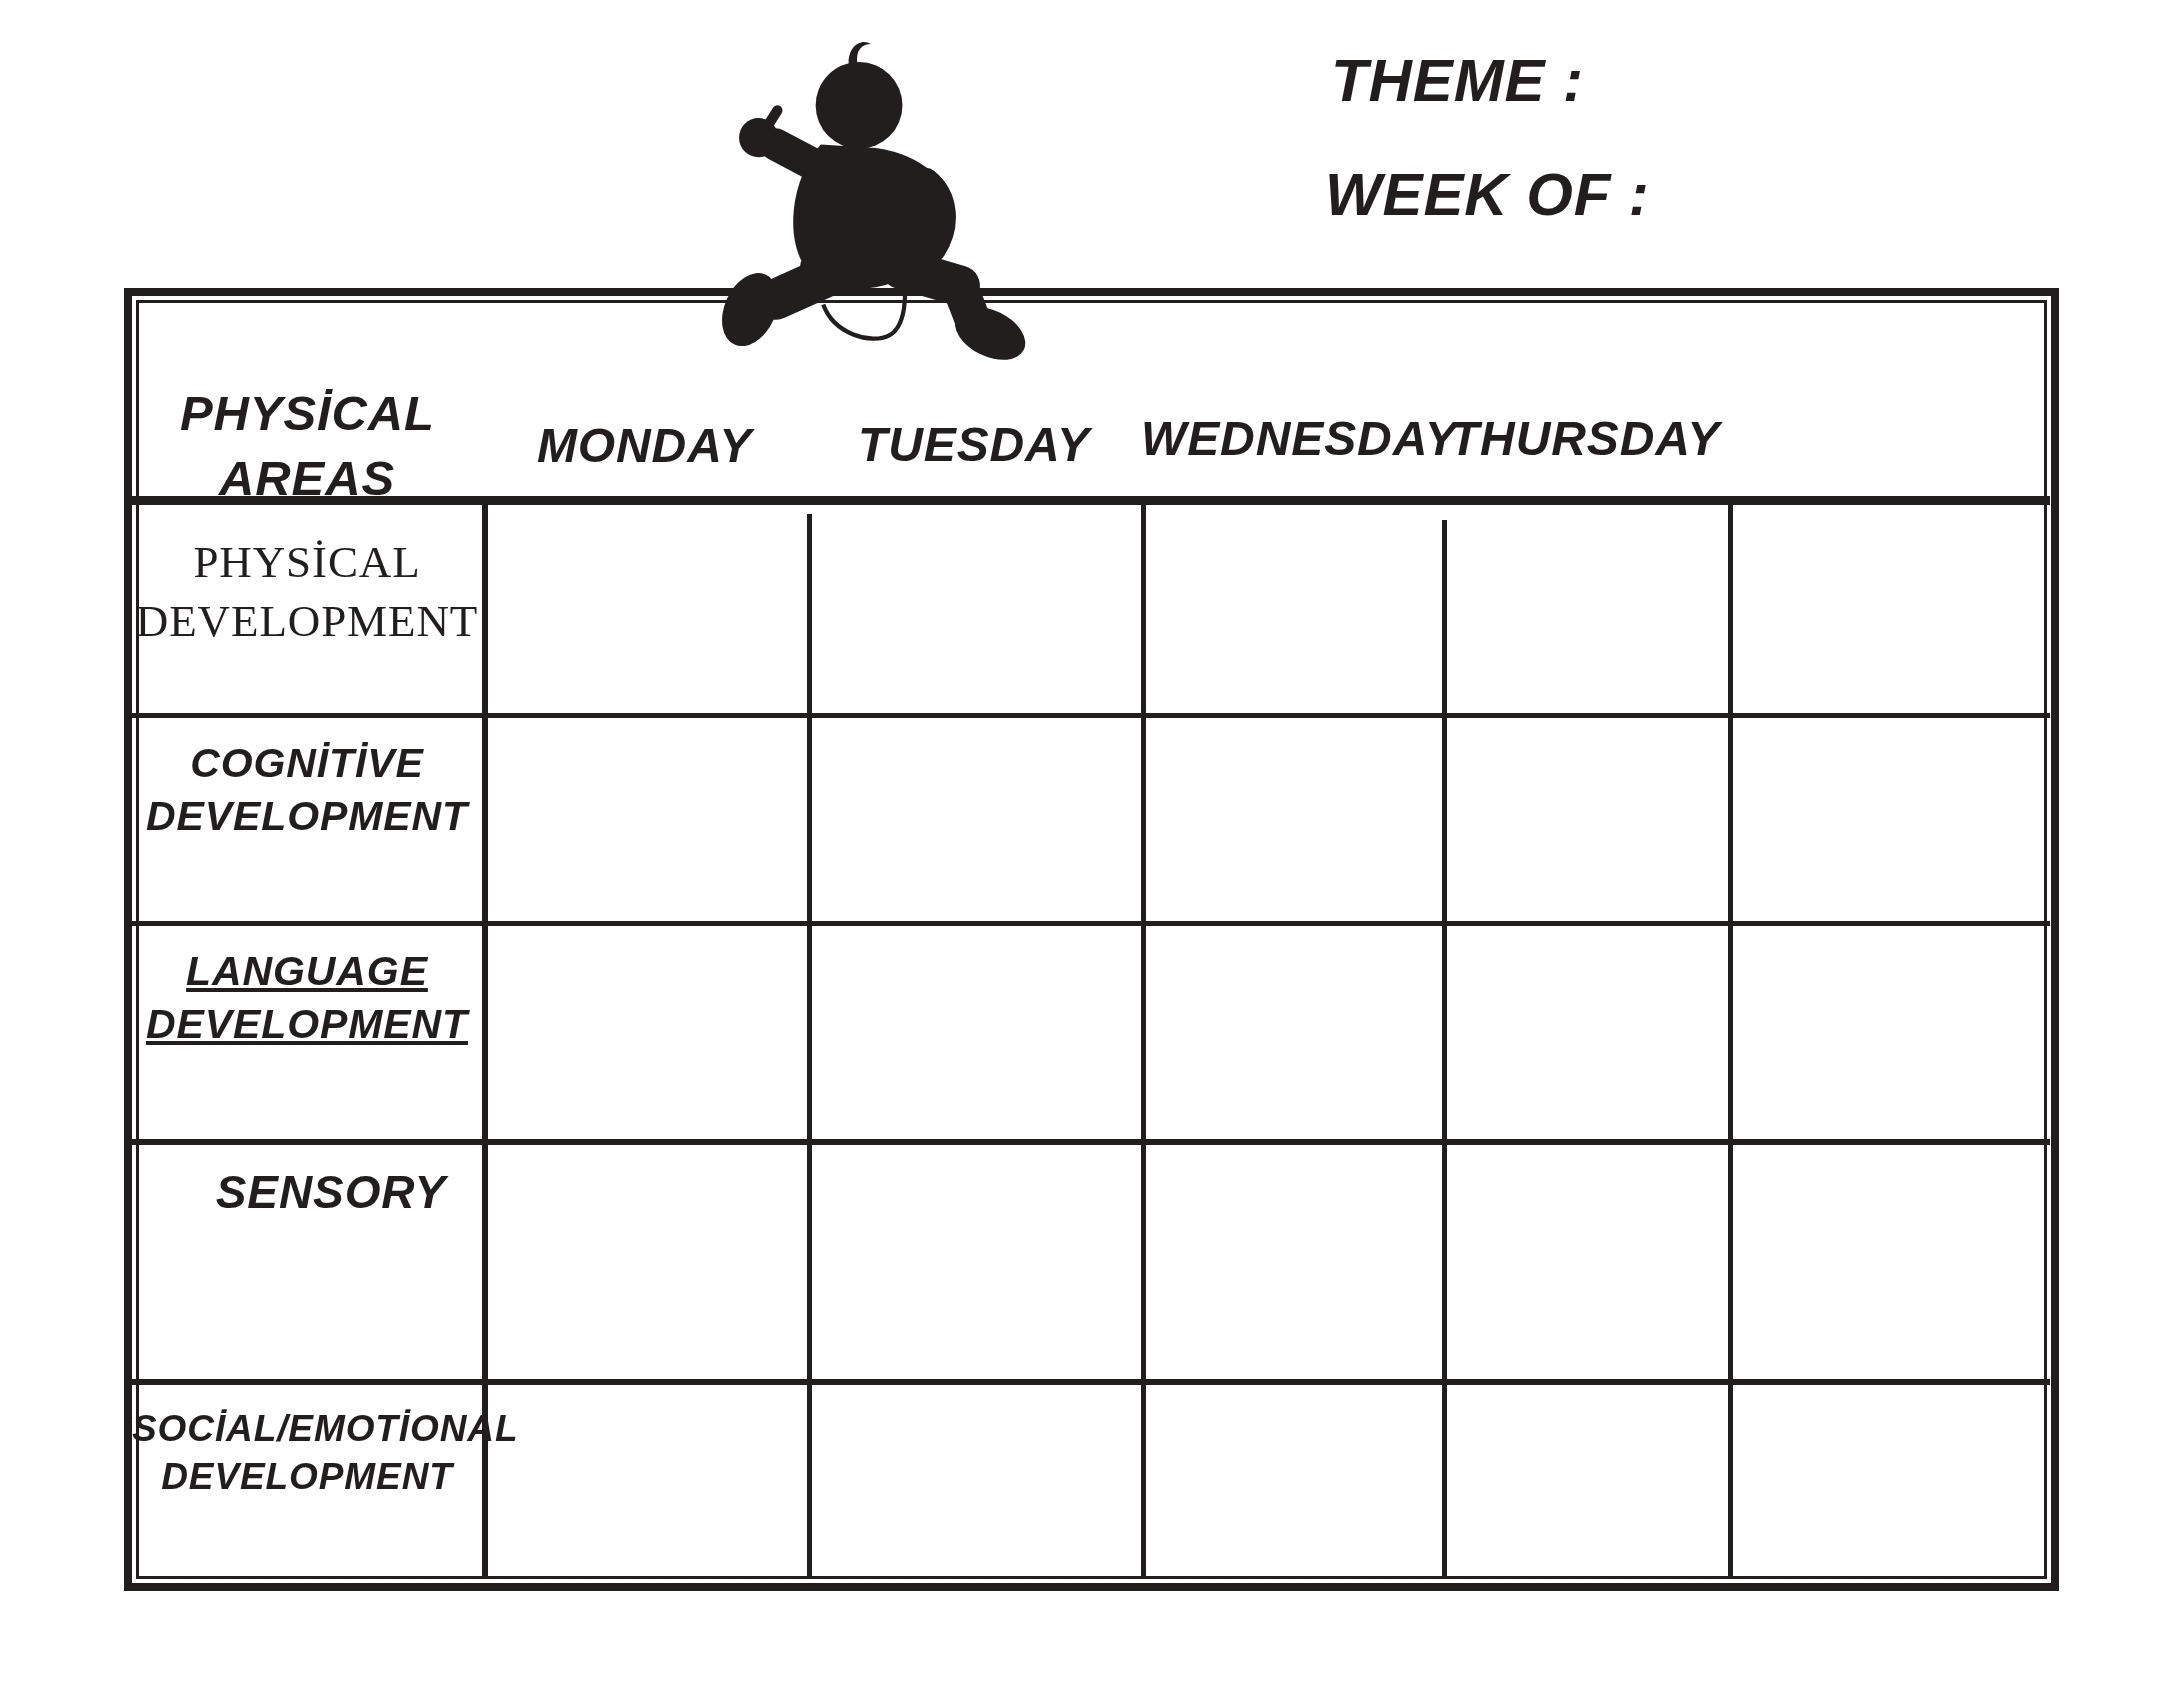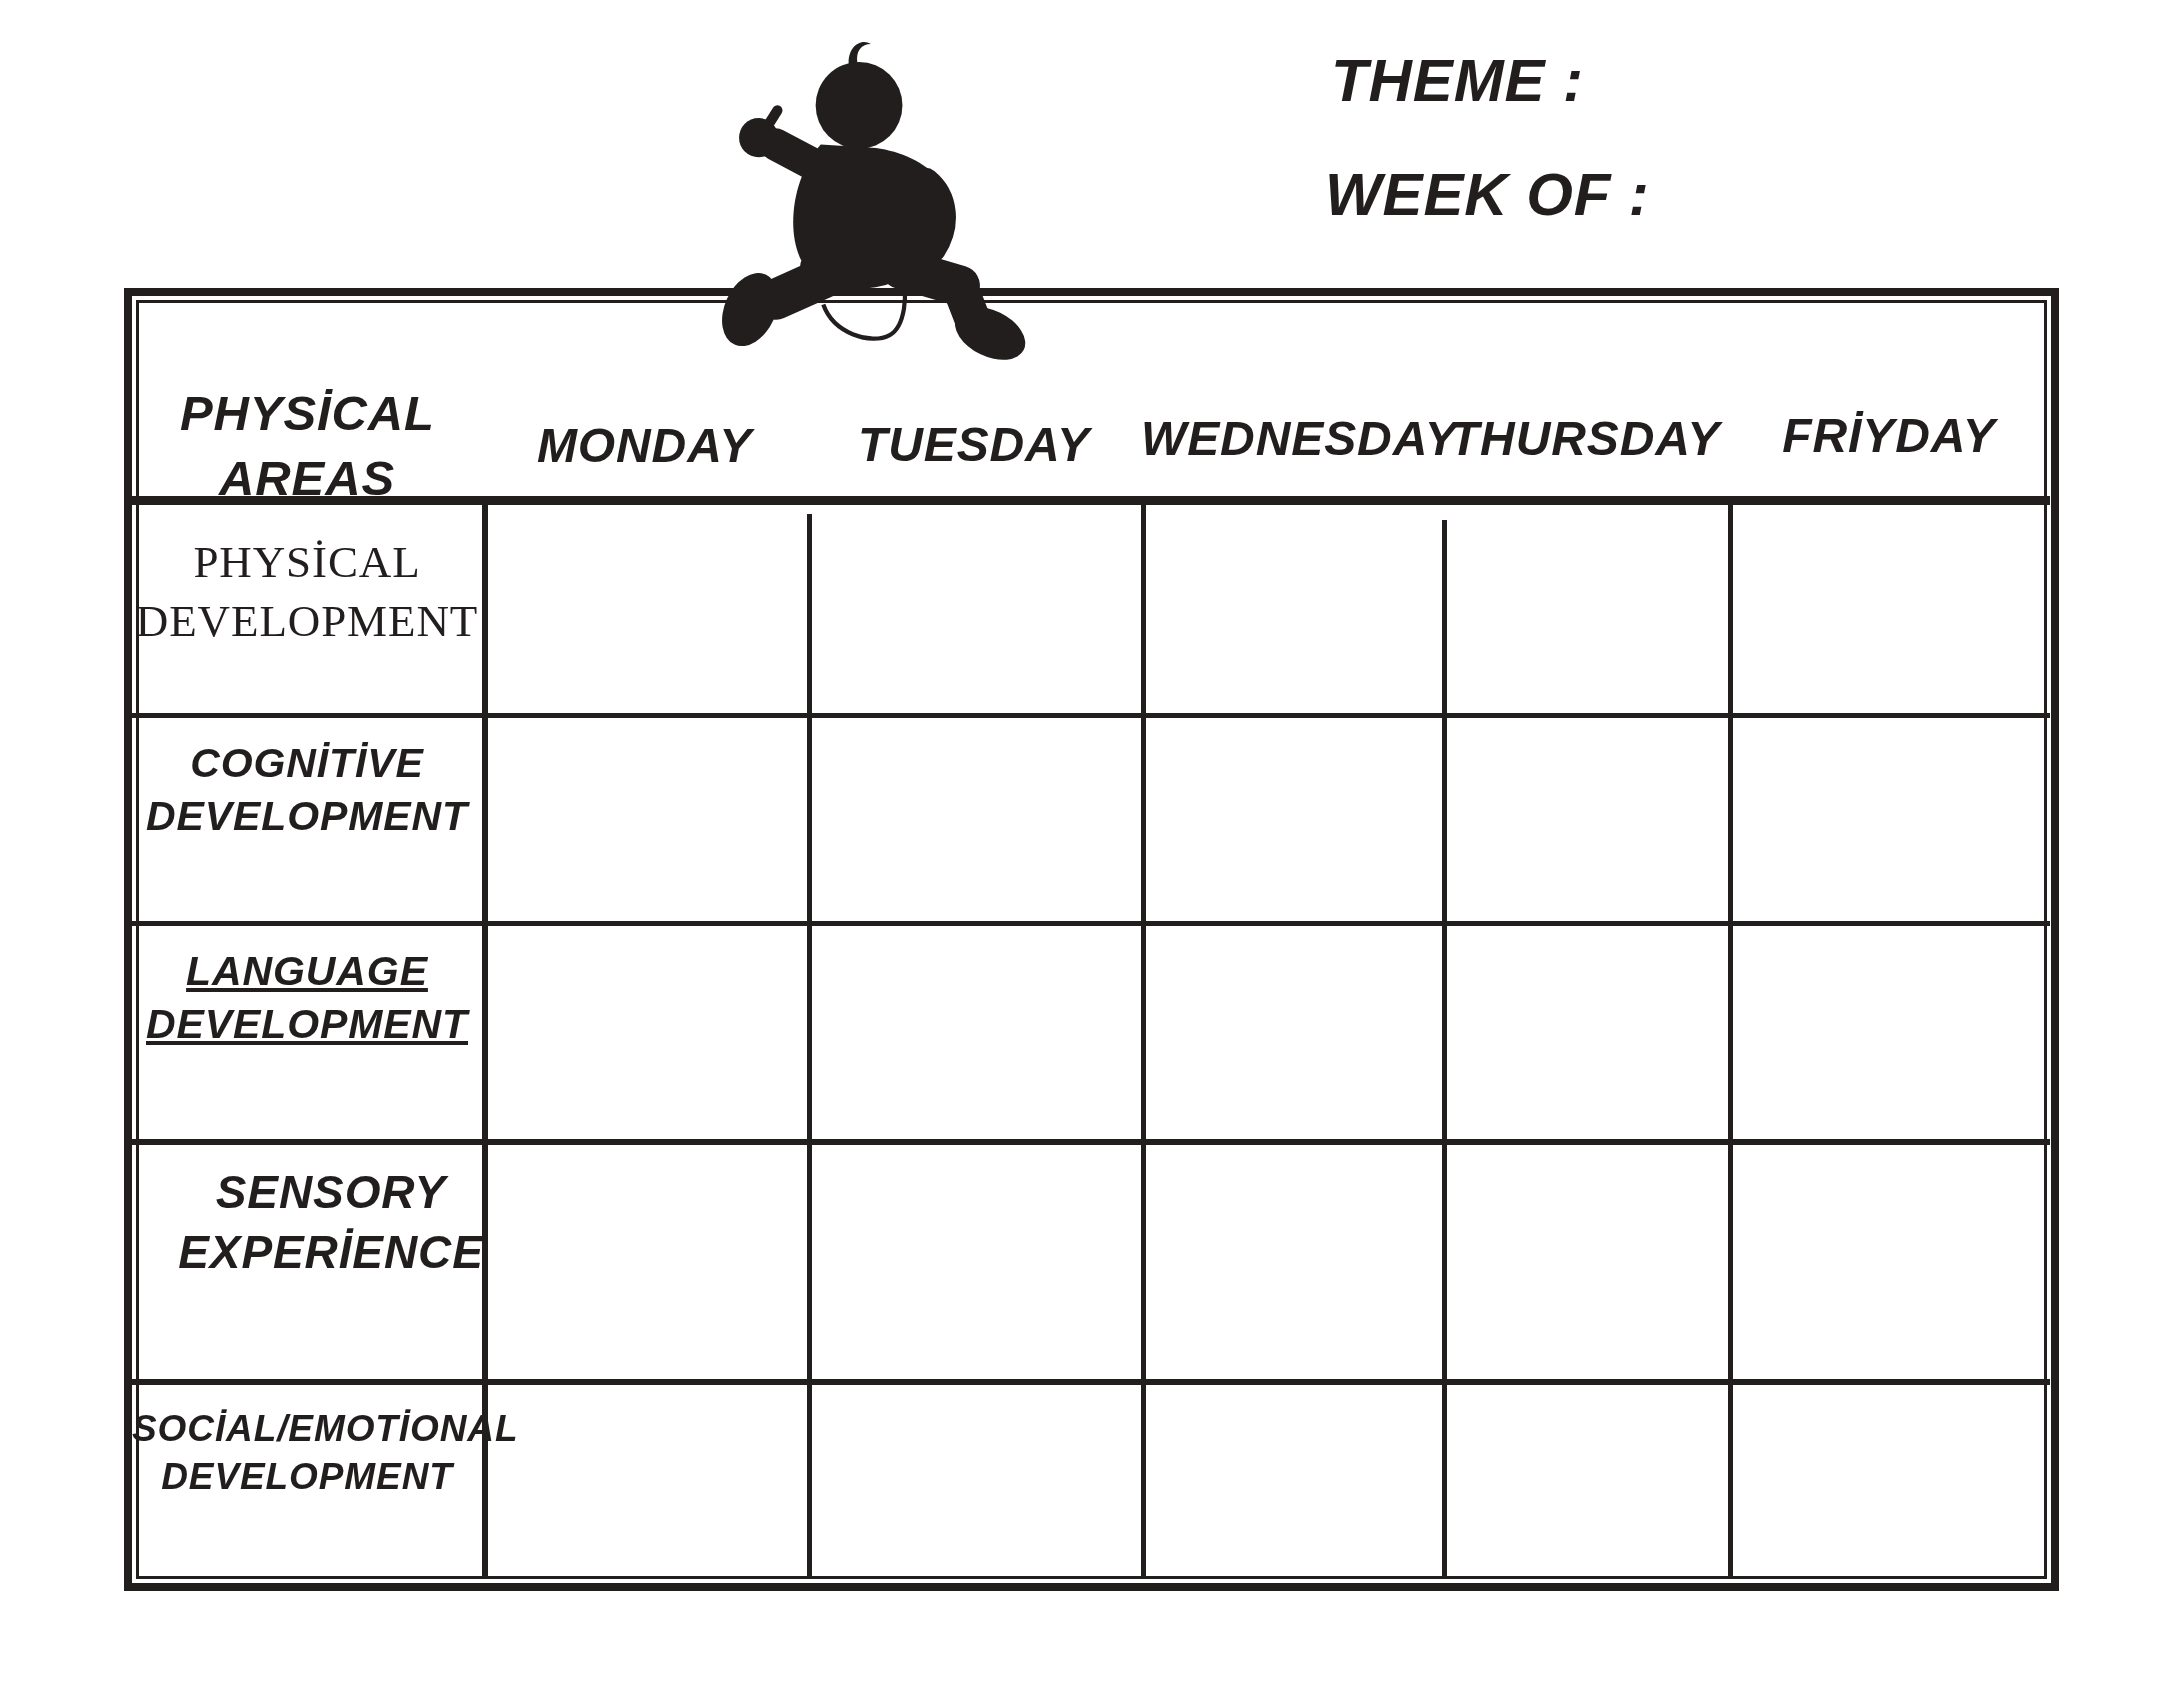--- a/index.html
+++ b/index.html
@@ -119,37 +119,35 @@
     <div class="pen-gap pen-gap-2"></div>
 
     <div class="corner-header brush">
       <span>PHYSİCAL</span>
       <span>AREAS</span>
     </div>
     <div class="day-header day-monday brush">MONDAY</div>
     <div class="day-header day-tuesday brush">TUESDAY</div>
     <div class="day-header day-wednesday brush">WEDNESDAY</div>
     <div class="day-header day-thursday brush">THURSDAY</div>
-    <div class="day-header day-friyday brush">FRİYDAY</div>
 
     <div class="row-label row-label-1">
       <span>PHYSİCAL</span>
       <span>DEVELOPMENT</span>
     </div>
     <div class="row-label row-label-2 brush">
       <span>COGNİTİVE</span>
       <span>DEVELOPMENT</span>
     </div>
     <div class="row-label row-label-3 brush">
       <span>LANGUAGE</span>
       <span>DEVELOPMENT</span>
     </div>
     <div class="row-label row-label-4 brush">
       <span>SENSORY</span>
-      <span>EXPERİENCE</span>
     </div>
     <div class="row-label row-label-5 brush">
       <span>SOCİAL/EMOTİONAL</span>
       <span>DEVELOPMENT</span>
     </div>
 
     <div class="cell-row cell-row-1">
       <div class="cell cell-c1"></div>
       <div class="cell cell-c2"></div>
       <div class="cell cell-c3"></div>

